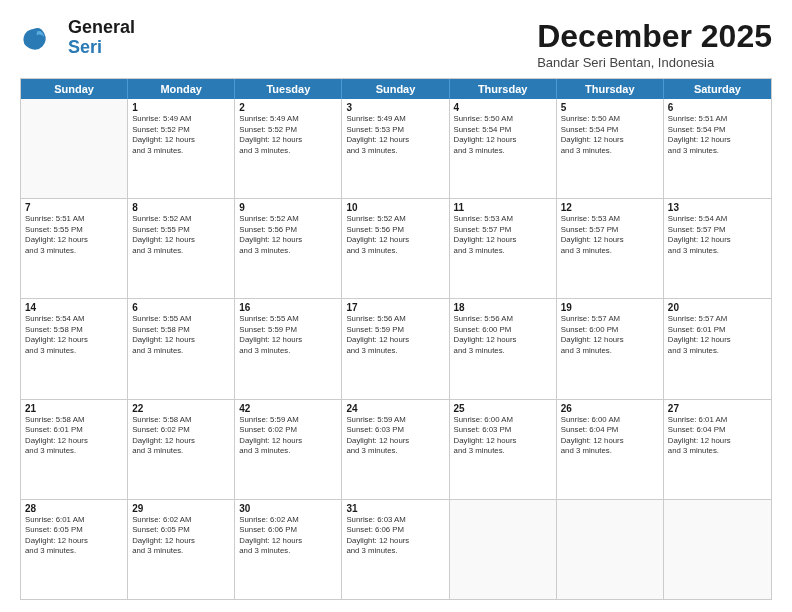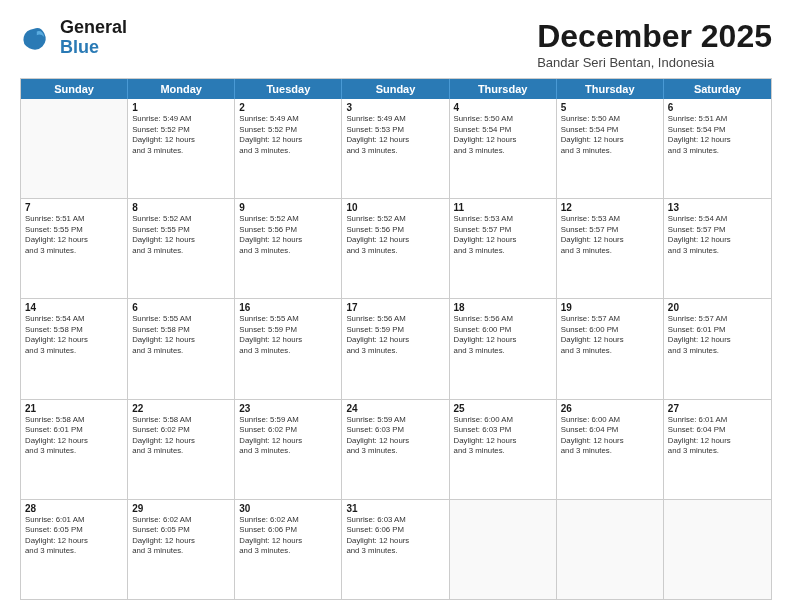--- a/index.html
+++ b/index.html
@@ -19,21 +19,21 @@
     }
     .header {
       display: flex;
       justify-content: space-between;
       align-items: flex-start;
       margin-bottom: 8px;
     }
     .logo {
       display: flex;
       align-items: center;
-      gap: 12px;
+      gap: 20px;
     }
     .logo-text {
       font-size: 18px;
       font-weight: bold;
       color: #1a1a1a;
       line-height: 1.1;
     }
     .logo-text span {
       color: #2a7ab5;
     }
@@ -113,21 +113,21 @@
 
 <div class="page">
   <div class="header">
     <div class="logo">
       <svg class="logo-icon" viewBox="0 0 30 30">
         <path d="M15 5 Q22 2 26 10 Q30 18 24 24 Q18 30 10 26 Q2 22 4 14 Q6 6 15 5Z" fill="#2a7ab5"></path>
         <path d="M18 8 Q24 6 26 14 Q22 10 18 12Z" fill="#5aace0"></path>
       </svg>
       <div class="logo-text">
         <div>General</div>
-        <div><span>Blue</span></div>
+        <div><span>Seri</span></div>
       </div>
     </div>
     <div class="title-block">
       <div class="month-title">December 2025</div>
       <div class="subtitle">Bandar Seri Bentan, Indonesia</div>
     </div>
   </div>
 
   <div class="calendar">
     <div class="calendar-header-row">
@@ -296,21 +296,21 @@
 and 3 minutes.</div>
           </div>
           <div class="calendar-cell">
             <span class="cell-date">22</span>
             <div class="cell-info" style="white-space: pre-line;">Sunrise: 5:58 AM
 Sunset: 6:02 PM
 Daylight: 12 hours
 and 3 minutes.</div>
           </div>
           <div class="calendar-cell">
-            <span class="cell-date">23</span>
+            <span class="cell-date">42</span>
             <div class="cell-info" style="white-space: pre-line;">Sunrise: 5:59 AM
 Sunset: 6:02 PM
 Daylight: 12 hours
 and 3 minutes.</div>
           </div>
           <div class="calendar-cell">
             <span class="cell-date">24</span>
             <div class="cell-info" style="white-space: pre-line;">Sunrise: 5:59 AM
 Sunset: 6:03 PM
 Daylight: 12 hours

